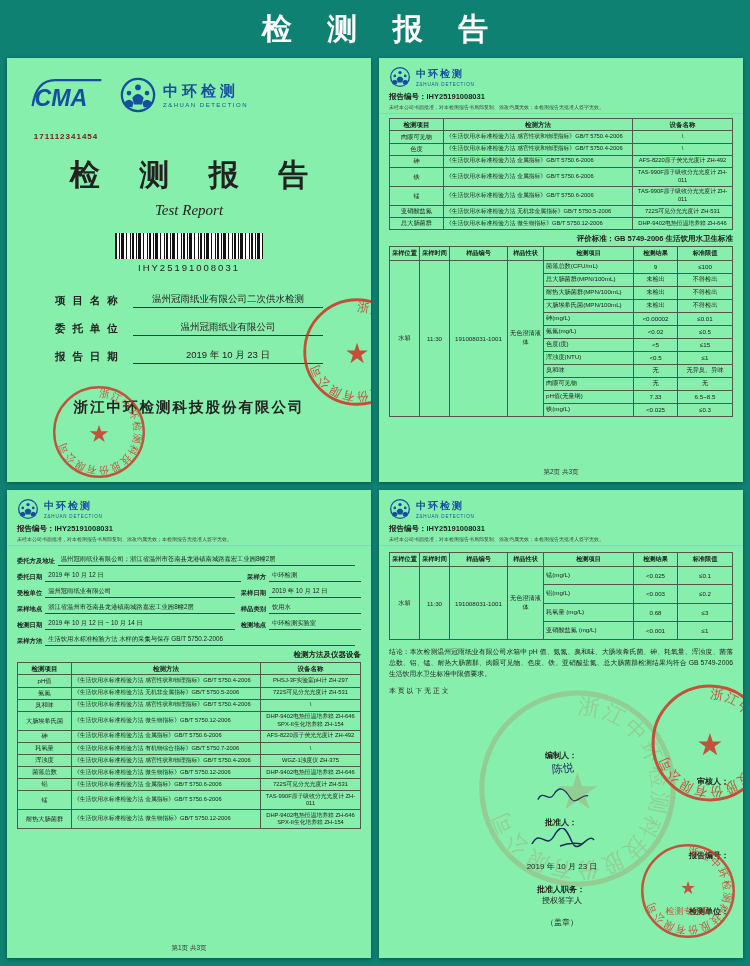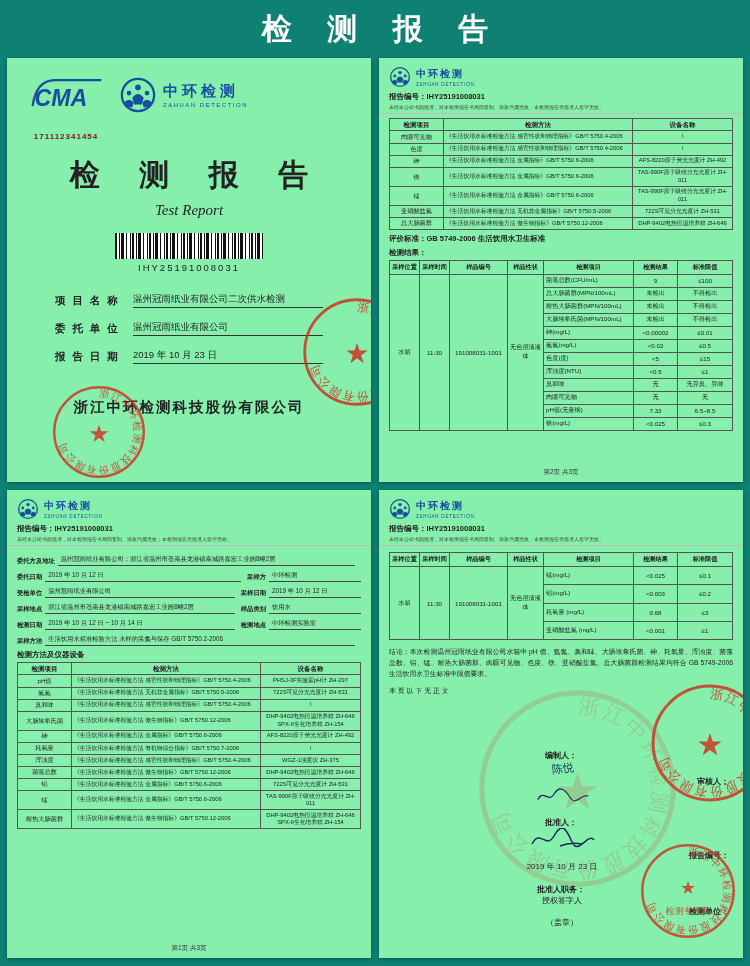--- a/index.html
+++ b/index.html
@@ -49,33 +49,33 @@
     width:148px; height:26px; margin:14px auto 3px;
     background:repeating-linear-gradient(90deg,
       #111 0 2px, #fff 2px 4px, #111 4px 5px, #fff 5px 6px,
       #111 6px 9px, #fff 9px 11px, #111 11px 12px, #fff 12px 15px,
       #111 15px 16px, #fff 16px 17px);
   }
   .cover-no { text-align:center; font-size:9.5px; letter-spacing:2px; }
   .fields { margin:20px 48px 18px; }
   .frow { display:flex; align-items:flex-end; margin-top:13px; font-size:10.5px; }
   .flabel { width:78px; font-weight:bold; letter-spacing:2px; white-space:nowrap; }
-  .fval { flex:1; border-bottom:1px solid #333; text-align:left; padding-bottom:1px; font-size:9.5px; }
+  .fval { flex:1; border-bottom:1px solid #333; text-align:center; padding-bottom:1px; font-size:9.5px; }
   .cover-company {
     text-align:center; font-size:14.5px; font-weight:bold; letter-spacing:2px; margin-top:34px;
     font-family:"Liberation Serif", serif;
   }
 
   
   .phead { padding:8px 10px 3px; border-bottom:1px solid #bbb; }
   .phead-logo { display:flex; align-items:center; gap:5px; }
   .pno { font-size:7.5px; margin-top:4px; font-weight:bold; }
   .pdisc { font-size:5px; color:#444; margin-top:2px; }
   .pbody { padding:4px 10px 0; }
-  .sec-label { font-size:7.5px; font-weight:bold; margin:4px 0 2px; }
+  .sec-label { font-size:7.5px; font-weight:bold; margin:4px 0 2px;text-align:right; }
   .pfoot { position:absolute; bottom:5px; left:0; right:0; text-align:center; font-size:6.5px; color:#333; }
 
   
   table.mt { width:100%; border-collapse:collapse; table-layout:fixed; }
   .mt th, .mt td { border:1px solid #555; padding:1.5px 2px; font-size:5.8px; line-height:1.3; vertical-align:middle; }
   .mt th { font-size:6.5px; font-weight:bold; text-align:center; }
   .mt td.item { text-align:center; font-size:6.2px; }
   .mt td.method { text-align:left; }
   .mt td.device { text-align:center; }
   .mt col.c-item { width:54px; }
@@ -285,21 +285,20 @@
 
             <tr>
               <td class="item">总大肠菌群</td>
               <td class="method">《生活饮用水标准检验方法 微生物指标》GB/T 5750.12-2006</td>
               <td class="device">DHP-9402电热恒温培养箱 ZH-646</td>
             </tr>
           </tbody>
       </table>
 
       <div class="sec-label">评价标准：GB 5749-2006 生活饮用水卫生标准</div>
-      <div class="sec-label">检测结果：</div>
 
       <div class="res">
         <div class="res-head">
           <div class="c1">采样位置</div>
           <div class="c2">采样时间</div>
           <div class="c3">样品编号</div>
           <div class="c4">样品性状</div>
           <div class="c5">检测项目</div>
           <div class="c6">检测结果</div>
           <div class="c7" style="border-right:none">标准限值</div>

